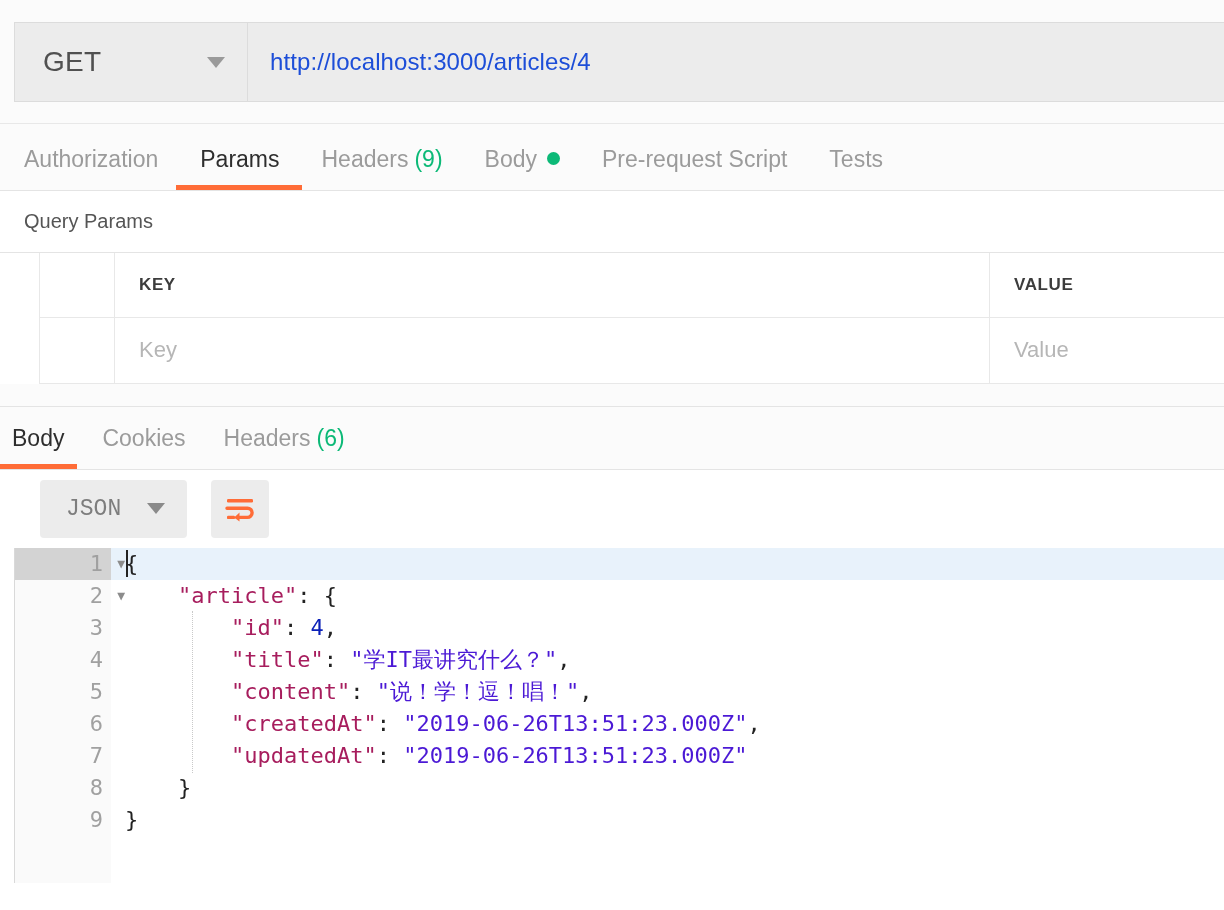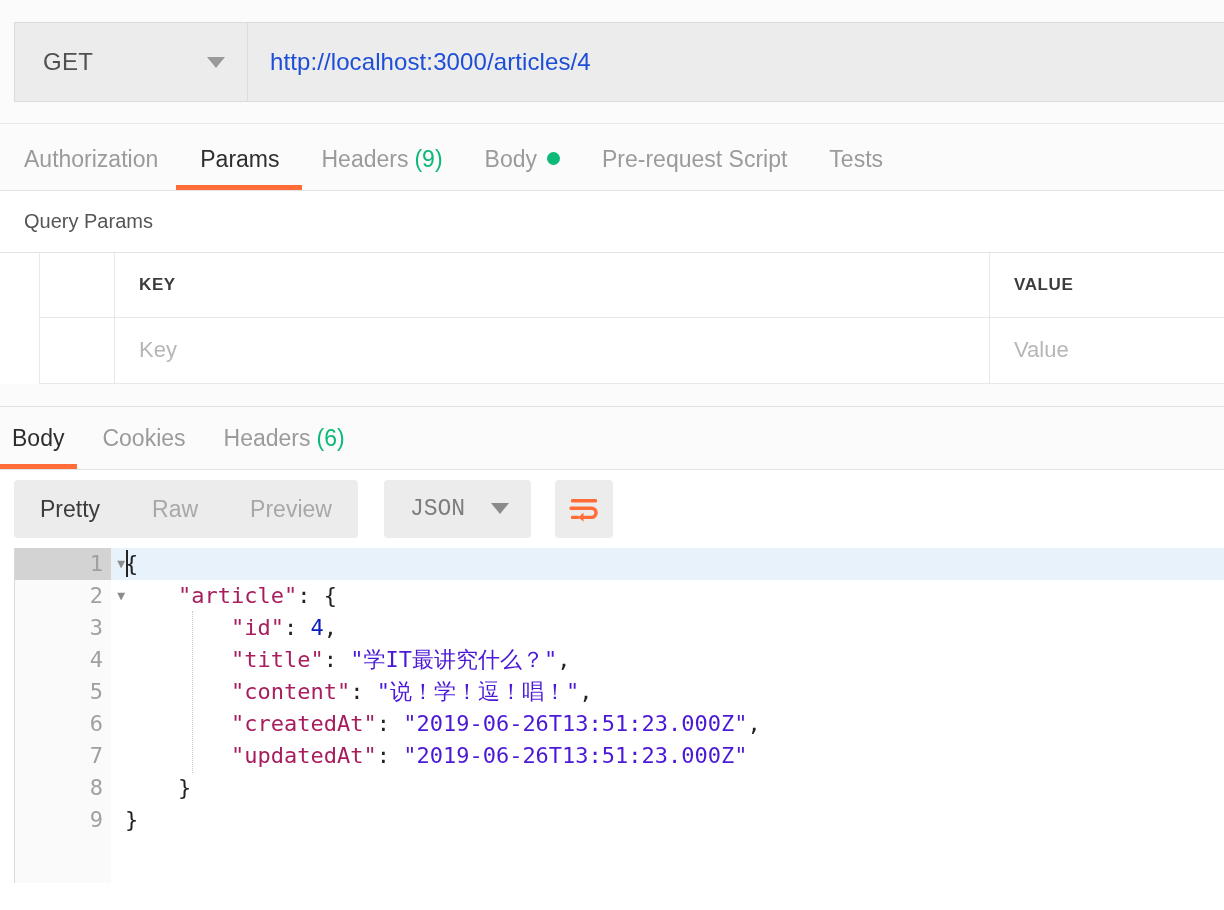--- a/index.html
+++ b/index.html
@@ -36,21 +36,21 @@
     width: 233px;
     display: flex;
     align-items: center;
     justify-content: space-between;
     padding: 0 22px 0 28px;
     box-sizing: border-box;
     border-right: 1px solid #dcdcdc;
     background: #ececec;
   }
   .method-label {
-    font-size: 24px;
+    font-size: 28px;
     color: #505050;
     letter-spacing: .3px;
   }
   .caret {
     width: 0; height: 0;
     border-left: 9px solid transparent;
     border-right: 9px solid transparent;
     border-top: 11px solid #9a9a9a;
   }
   .url-input {
@@ -340,25 +340,20 @@
 </table>
 <div class="kv-spacer"></div>
 
 <div class="res-tabs" id="res-tabs">
     <div class="tab active"><span>Body</span></div>
     <div class="tab"><span>Cookies</span></div>
     <div class="tab"><span>Headers</span><span class="cnt-badge">(6)</span></div>
   </div>
 
 <div class="view-toolbar">
-  <div class="seg-group" id="seg-group">
-      <div class="seg active">Pretty</div>
-      <div class="seg">Raw</div>
-      <div class="seg">Preview</div>
-    </div>
 
   <div class="fmt-select">
     <span class="fmt-label">JSON</span>
     <span class="caret-sm"></span>
   </div>
 
   <div class="wrap-btn">
     <svg width="32" height="28" viewBox="0 0 32 28">
       <rect x="3" y="4" width="26" height="3.4" rx="1.2" fill="#ff6c37"></rect>
       <path d="M3 13.2 H23.5 a4.6 4.6 0 0 1 0 9.2 H13" fill="none" stroke="#ff6c37" stroke-width="3.4" stroke-linecap="round"></path>

